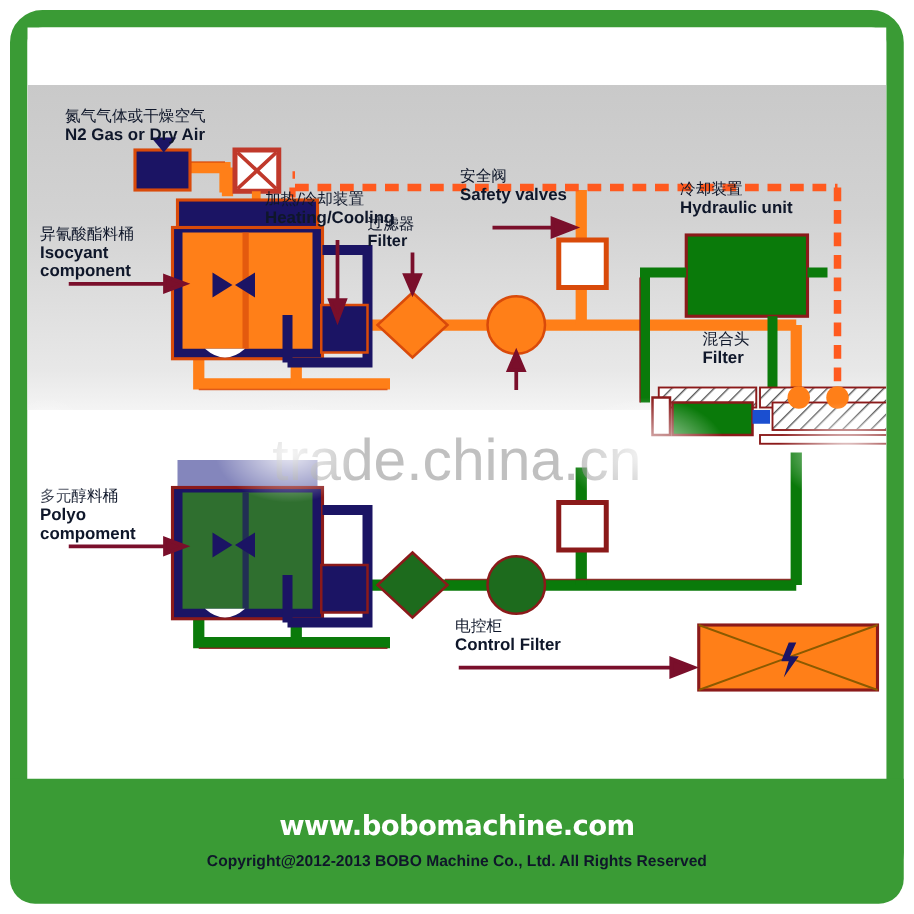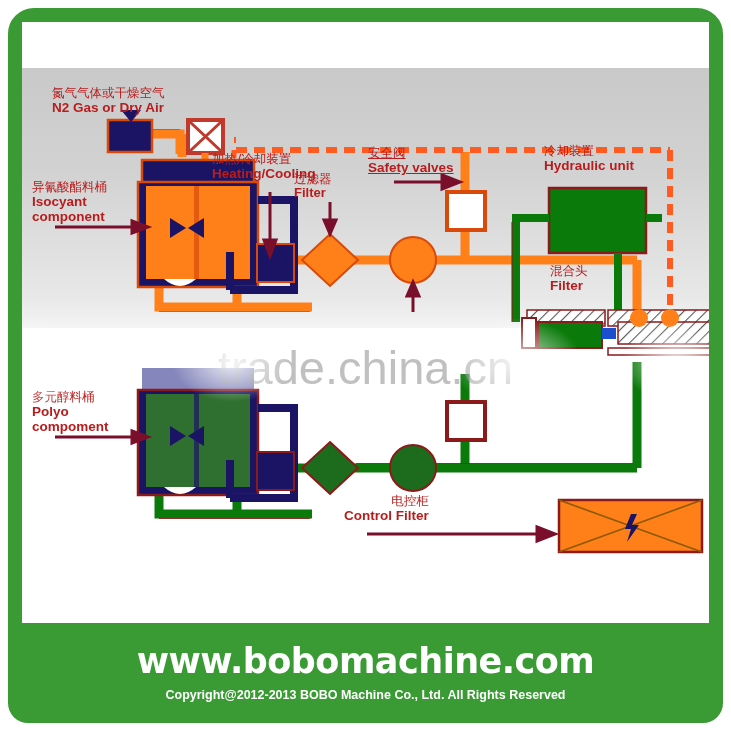--- a/index.html
+++ b/index.html
@@ -18,37 +18,37 @@
   }
 
   
   .footer{
     position:absolute;left:8px;bottom:8px;width:715px;height:100px;
     background:#3a9b35;border-radius:0 0 20px 20px;box-sizing:border-box;
     display:flex;flex-direction:column;align-items:center;justify-content:center;
     overflow:hidden;
   }
   .footer-url{
-    color:#ffffff;font-weight:bold;font-size:35px;letter-spacing:-0.5px;
+    color:#ffffff;font-weight:bold;font-size:22px;letter-spacing:-0.5px;
     font-family:"DejaVu Sans",sans-serif;line-height:1;
   }
   .footer-copy{
-    color:#ffffff;font-size:12.5px;font-weight:bold;margin-top:9px;
+    color:#0f172a;font-size:12.5px;font-weight:bold;margin-top:9px;
     font-family:"Liberation Sans",sans-serif;
   }
 
   
   .canvas{position:absolute;left:0;top:0;width:687px;height:672px;}
   .gray-panel{
     position:absolute;left:0px;top:46px;width:687px;height:260px;
     background:linear-gradient(180deg,#c9c9c9 0%,#d2d2d2 40%,#e8e8e8 88%,#f4f4f4 100%);
   }
 
   
-  .lbl{position:absolute;color:#b91c1c;line-height:1.12;white-space:nowrap;}
+  .lbl{position:absolute;color:#0f172a;line-height:1.12;white-space:nowrap;}
   .lbl .cn{font-size:12.5px;font-family:"DejaVu Sans",sans-serif;font-weight:500;display:block;}
   .lbl .en{font-size:13.5px;font-weight:bold;display:block;font-family:"Liberation Sans",sans-serif;}
   .lbl.sm .en{font-size:13px;}
 
   
   .wm-center{
     position:absolute;left:0;top:318px;width:687px;text-align:center;
     font-size:47px;color:rgba(140,140,140,.55);font-family:"Liberation Sans",sans-serif;
     letter-spacing:0px;pointer-events:none;
   }
@@ -236,43 +236,43 @@
         <span class="cn">异氰酸酯料桶</span>
         <span class="en">Isocyant</span>
         <span class="en">component</span>
       </div>
 
       <div class="lbl sm" style="left:272px;top:150px;">
         <span class="cn">过滤器</span>
         <span class="en">Filter</span>
       </div>
 
-      <div class="lbl" style="left:346px;top:124px;text-decoration:underline;">
+      <div class="lbl" style="left:346px;top:112px;">
         <span class="cn">安全阀</span>
         <span class="en">Safety valves</span>
       </div>
 
       <div class="lbl" style="left:522px;top:122px;">
         <span class="cn">冷却装置</span>
         <span class="en">Hydraulic  unit</span>
       </div>
 
 
-      <div class="lbl" style="left:528px;top:242px;">
+      <div class="lbl" style="left:540px;top:242px;">
         <span class="cn">混合头</span>
         <span class="en">Filter</span>
       </div>
 
       <div class="lbl" style="left:10px;top:368px;">
         <span class="cn">多元醇料桶</span>
         <span class="en">Polyo</span>
         <span class="en">compoment</span>
       </div>
 
-      <div class="lbl" style="left:322px;top:472px;text-align:right;">
+      <div class="lbl" style="left:342px;top:472px;">
         <span class="cn">电控柜</span>
         <span class="en">Control Filter</span>
       </div>
 
       <div class="wm-center">trade.china.cn</div>
       <div class="wm-blob" style="left:-24px;top:296px;width:80px;height:90px;"></div>
       <div class="wm-blob" style="left:150px;top:300px;width:120px;height:80px;"></div>
       <div class="wm-blob" style="left:430px;top:296px;width:130px;height:90px;"></div>
       <div class="wm-blob" style="left:600px;top:300px;width:110px;height:80px;"></div>
 

